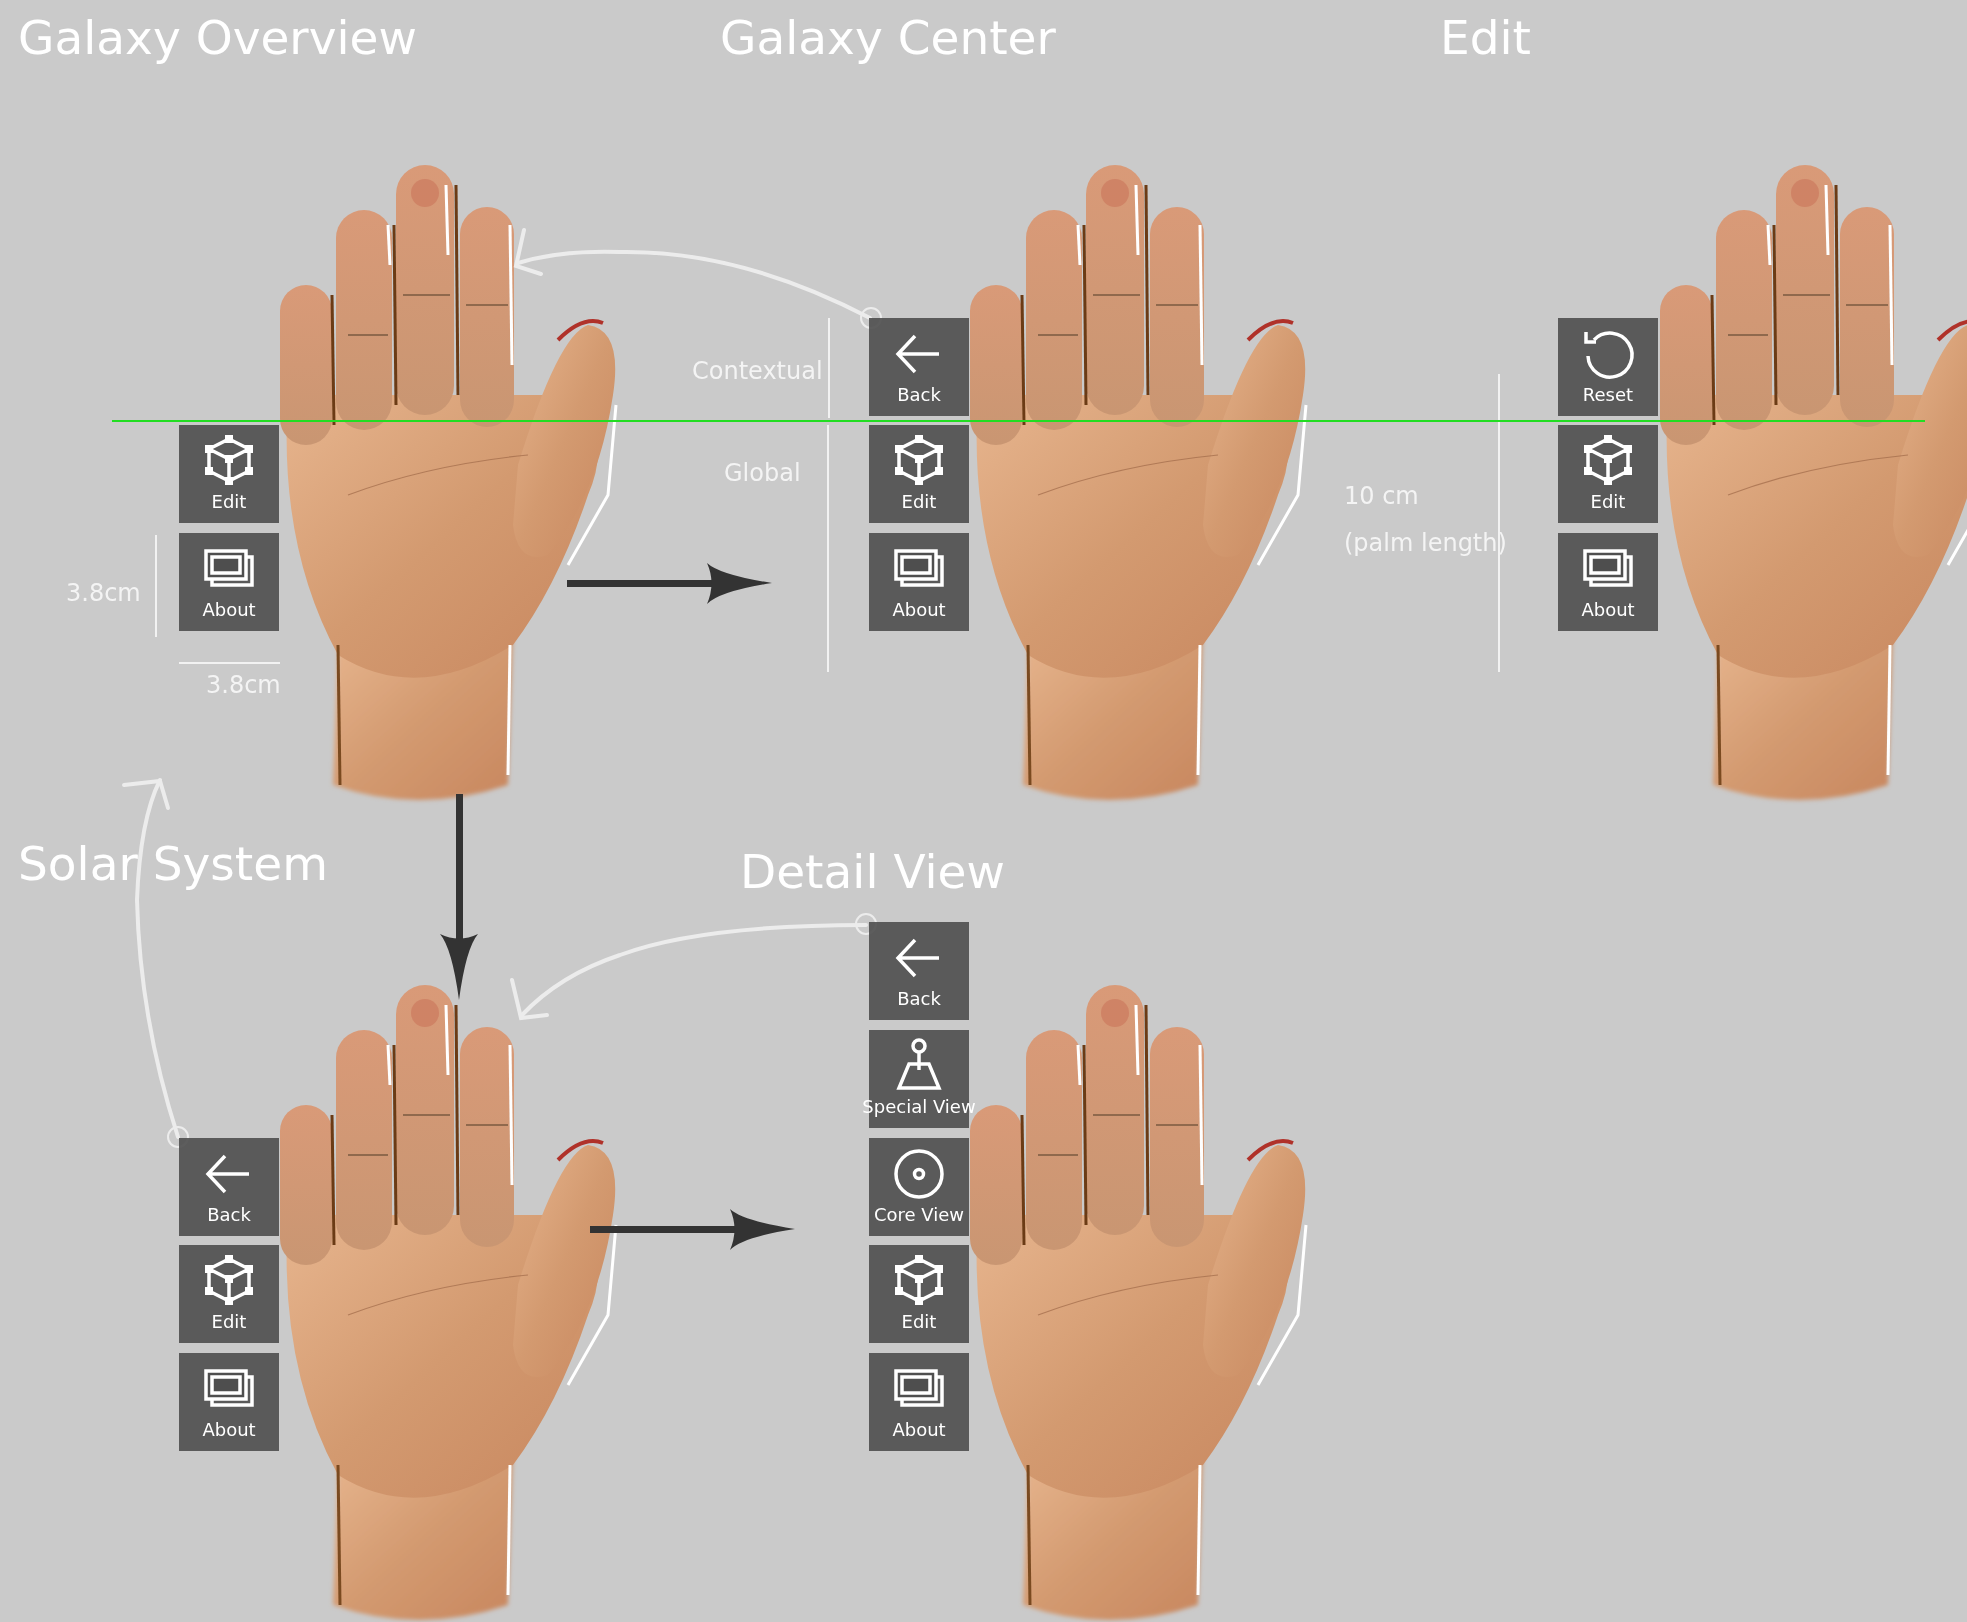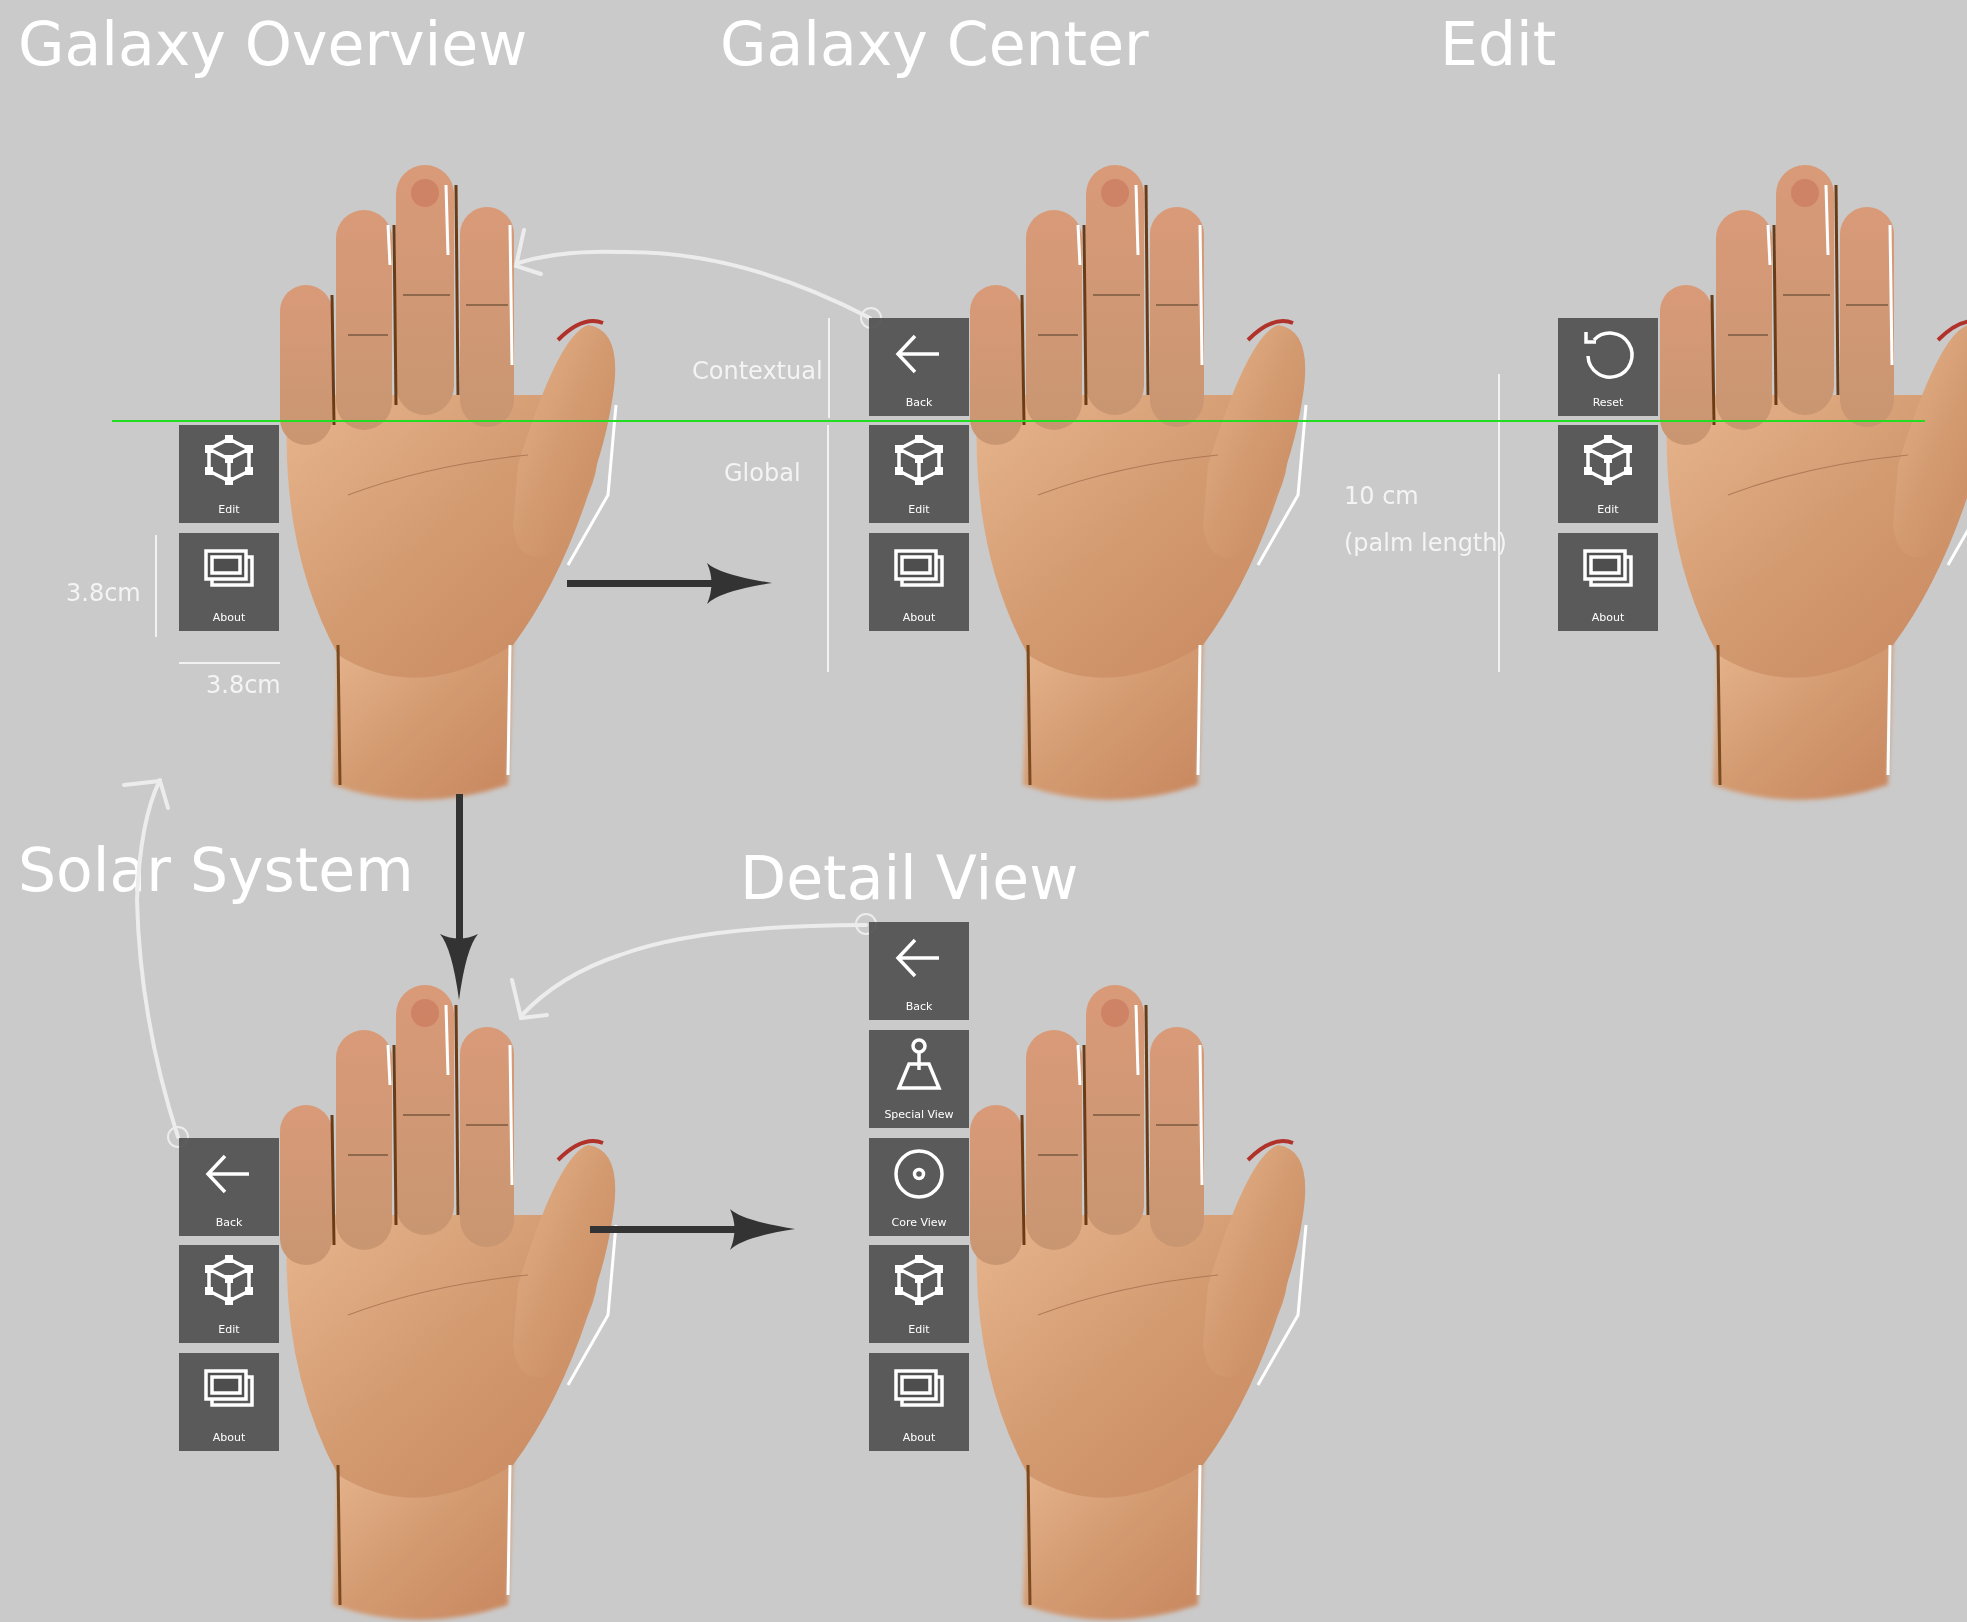--- a/index.html
+++ b/index.html
@@ -1,25 +1,25 @@
 <!DOCTYPE html>
 <html><head>
 <meta charset="utf-8">
 <style>
   html, body { margin:0; padding:0; }
   body { width:1967px; height:1622px; background:#cacaca; position:relative; overflow:hidden;
          font-family:"DejaVu Sans", "Liberation Sans", sans-serif; }
-  .title { position:absolute; color:#ffffff; font-size:60px; font-weight:400; letter-spacing:0px; white-space:nowrap; line-height:1; }
+  .title { position:absolute; color:#ffffff; font-size:47px; font-weight:400; letter-spacing:0px; white-space:nowrap; line-height:1; }
   .note { position:absolute; color:#f4f4f4; font-size:24px; white-space:nowrap; line-height:1.6; }
   .vline { position:absolute; width:2px; background:#f2f2f2; }
   .hline { position:absolute; height:2px; background:#f2f2f2; }
   .btn { position:absolute; width:100px; height:98px; background:rgba(78,78,78,0.9); color:#fff;
          display:flex; flex-direction:column; align-items:center; justify-content:flex-start; box-sizing:border-box; }
   .btn .ico { width:60px; height:60px; margin-top:6px; display:flex; align-items:center; justify-content:center; }
-  .btn .lbl { font-size:11px; margin-top:12px; white-space:nowrap; }
+  .btn .lbl { font-size:18px; margin-top:0; white-space:nowrap; }
   .hand { position:absolute; }
   svg.overlay { position:absolute; left:0; top:0; pointer-events:none; }
 </style>
 </head>
 <body>
 
 <svg width="0" height="0" style="position:absolute">
   <defs>
     <linearGradient id="skin" x1="0" y1="0" x2="1" y2="1">
       <stop offset="0" stop-color="#e7b58e"></stop>

